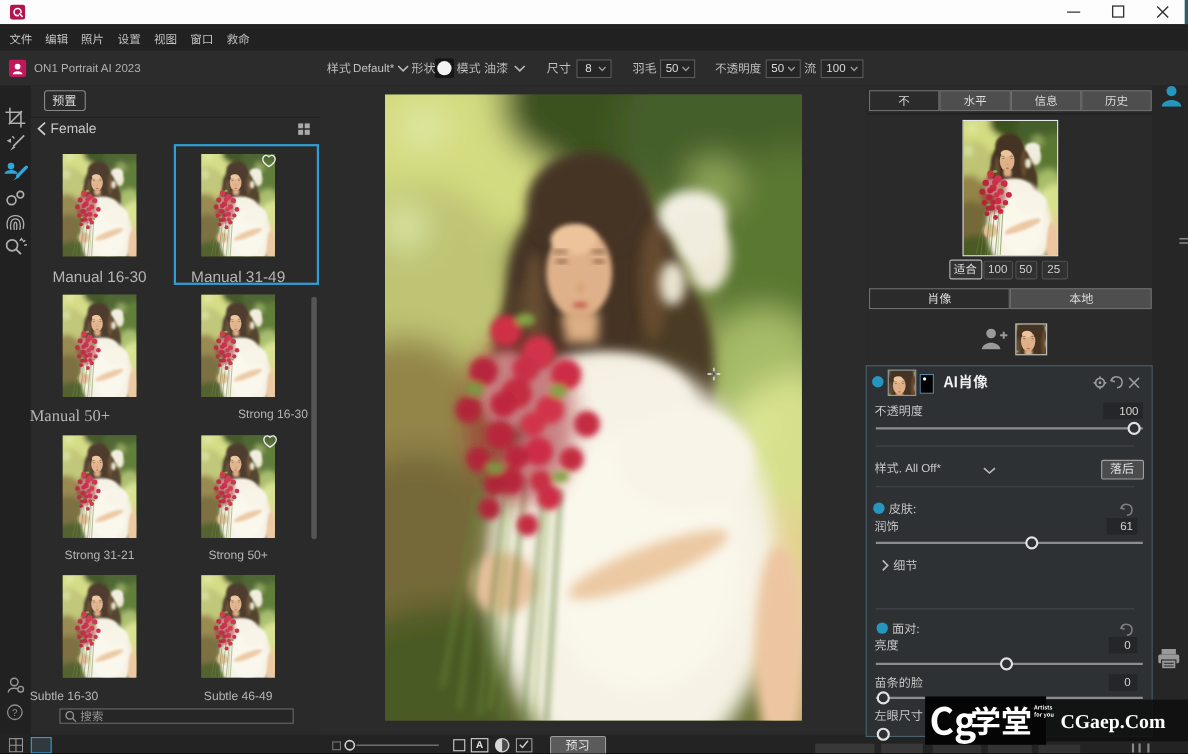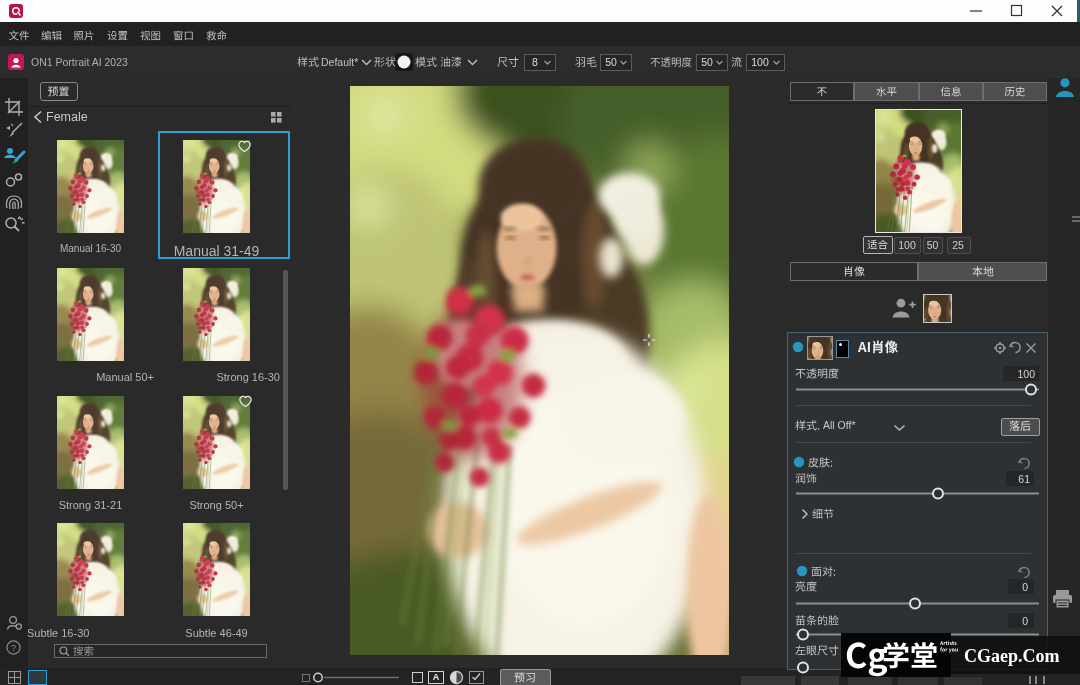--- a/index.html
+++ b/index.html
@@ -223,27 +223,27 @@
         <rect x="6" y="6" width="4.6" height="4.6"></rect>
       </g>
     </svg>
   
   <svg class="abs" style="left:57px;top:140px" width="67" height="93" viewBox="0 14 380 528" preserveAspectRatio="none">
       <use href="#scene"></use>
       <rect y="14" width="380" height="528" fill="#fff" opacity="0.05"></rect>
     </svg><svg class="abs" style="left:183px;top:140px" width="67" height="93" viewBox="0 14 380 528" preserveAspectRatio="none">
       <use href="#scene"></use>
       <rect y="14" width="380" height="528" fill="#fff" opacity="0.05"></rect>
-    </svg><div class="abs" style="left:27px;top:243px;width:127px;text-align:center;font-size:10px;color:#b5b5b5;">Manual 16-30</div><div class="abs" style="left:153px;top:243px;width:127px;text-align:center;font-size:14px;color:#b5b5b5;">Manual 31-49</div><svg class="abs" style="left:57px;top:268px" width="67" height="93" viewBox="0 14 380 528" preserveAspectRatio="none">
+    </svg><div class="abs" style="left:27px;top:243px;width:127px;text-align:center;font-size:14px;color:#b5b5b5;">Manual 16-30</div><div class="abs" style="left:153px;top:243px;width:127px;text-align:center;font-size:14px;color:#b5b5b5;">Manual 31-49</div><svg class="abs" style="left:57px;top:268px" width="67" height="93" viewBox="0 14 380 528" preserveAspectRatio="none">
       <use href="#scene"></use>
       <rect y="14" width="380" height="528" fill="#fff" opacity="0.05"></rect>
     </svg><svg class="abs" style="left:183px;top:268px" width="67" height="93" viewBox="0 14 380 528" preserveAspectRatio="none">
       <use href="#scene"></use>
       <rect y="14" width="380" height="528" fill="#fff" opacity="0.05"></rect>
-    </svg><div class="abs" style="left:27px;top:371px;width:127px;text-align:right;font-size:11px;color:#b5b5b5;">Manual 50+</div><div class="abs" style="left:153px;top:371px;width:127px;text-align:right;font-size:11px;color:#b5b5b5;">Strong 16-30</div><svg class="abs" style="left:57px;top:396px" width="67" height="93" viewBox="0 14 380 528" preserveAspectRatio="none">
+    </svg><div class="abs" style="left:27px;top:371px;width:127px;text-align:left;font-size:15px;color:#b5b5b5;font-family:Liberation Serif, serif;">Manual 50+</div><div class="abs" style="left:153px;top:371px;width:127px;text-align:right;font-size:11px;color:#b5b5b5;">Strong 16-30</div><svg class="abs" style="left:57px;top:396px" width="67" height="93" viewBox="0 14 380 528" preserveAspectRatio="none">
       <use href="#scene"></use>
       <rect y="14" width="380" height="528" fill="#fff" opacity="0.05"></rect>
     </svg><svg class="abs" style="left:183px;top:396px" width="67" height="93" viewBox="0 14 380 528" preserveAspectRatio="none">
       <use href="#scene"></use>
       <rect y="14" width="380" height="528" fill="#fff" opacity="0.05"></rect>
     </svg><div class="abs" style="left:27px;top:499px;width:127px;text-align:center;font-size:11px;color:#b5b5b5;">Strong 31-21</div><div class="abs" style="left:153px;top:499px;width:127px;text-align:center;font-size:11px;color:#b5b5b5;">Strong 50+</div><svg class="abs" style="left:57px;top:523px" width="67" height="93" viewBox="0 14 380 528" preserveAspectRatio="none">
       <use href="#scene"></use>
       <rect y="14" width="380" height="528" fill="#fff" opacity="0.05"></rect>
     </svg><svg class="abs" style="left:183px;top:523px" width="67" height="93" viewBox="0 14 380 528" preserveAspectRatio="none">
       <use href="#scene"></use>

